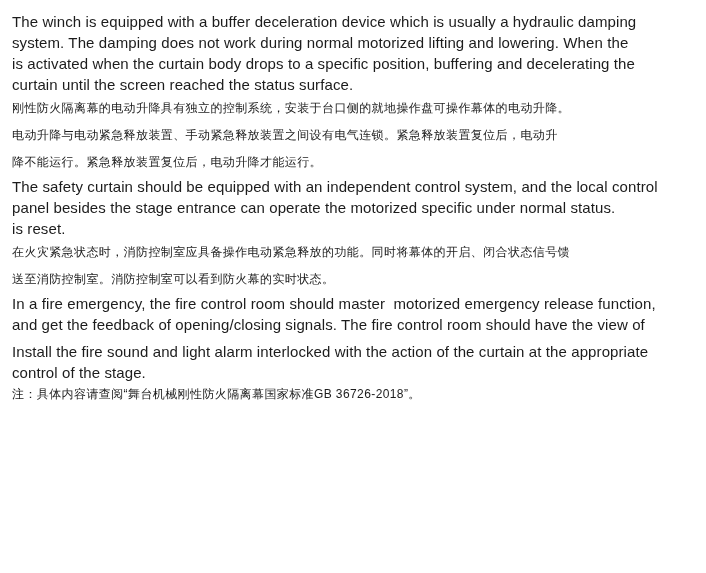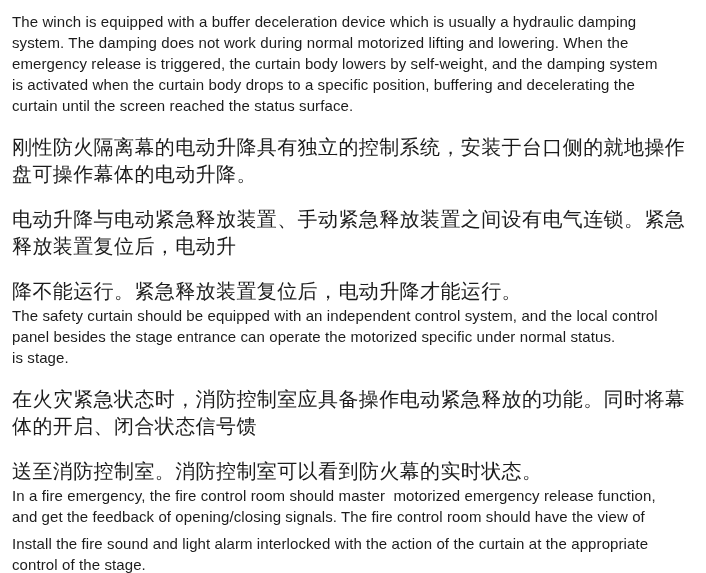--- a/index.html
+++ b/index.html
@@ -19,50 +19,48 @@
     color: #1c1c1c;
   }
   .para { margin: 0; }
   .line {
     white-space: pre-wrap;
     font-size: 15px;
     line-height: 21px;
     letter-spacing: 0.1px;
   }
   .line.zh {
-    font-size: 20px;
+    font-size: 12px;
     letter-spacing: 0.4px;
-    margin-top: 18px;
   }
   .para.loose .line { line-height: 27px; }
   
   .para.p5 { margin-top: 6px; }
   .para.p6 { margin-top: 1px; }
 </style>
 </head>
 <body>
 
 <div class="page">
   <div id="content">
       <div class="para p0">
         <div class="line en">The winch is equipped with a buffer deceleration device which is usually a hydraulic damping</div>
         <div class="line en">system. The damping does not work during normal motorized lifting and lowering. When the</div>
-        <div class="line en">emergency release is triggered, the curtain body lowers by self-weight, and the damping system</div>
         <div class="line en">is activated when the curtain body drops to a specific position, buffering and decelerating the</div>
         <div class="line en">curtain until the screen reached the status surface.</div>
       </div>
       <div class="para p1 loose">
         <div class="line zh">刚性防火隔离幕的电动升降具有独立的控制系统，安装于台口侧的就地操作盘可操作幕体的电动升降。</div>
         <div class="line zh">电动升降与电动紧急释放装置、手动紧急释放装置之间设有电气连锁。紧急释放装置复位后，电动升</div>
         <div class="line zh">降不能运行。紧急释放装置复位后，电动升降才能运行。</div>
       </div>
       <div class="para p2">
         <div class="line en">The safety curtain should be equipped with an independent control system, and the local control</div>
         <div class="line en">panel besides the stage entrance can operate the motorized specific under normal status.</div>
-        <div class="line en">is stage.</div>
+        <div class="line en">is reset.</div>
       </div>
       <div class="para p3 loose">
         <div class="line zh">在火灾紧急状态时，消防控制室应具备操作电动紧急释放的功能。同时将幕体的开启、闭合状态信号馈</div>
         <div class="line zh">送至消防控制室。消防控制室可以看到防火幕的实时状态。</div>
       </div>
       <div class="para p4">
         <div class="line en">In a fire emergency, the fire control room should master  motorized emergency release function,</div>
         <div class="line en">and get the feedback of opening/closing signals. The fire control room should have the view of</div>
       </div>
       <div class="para p5">

